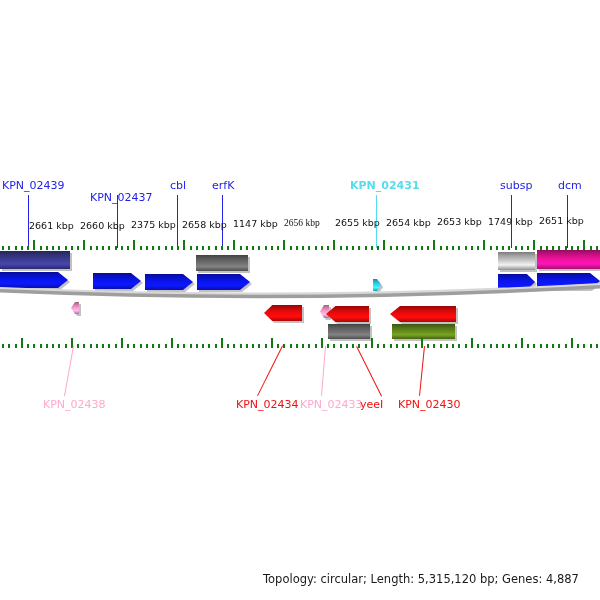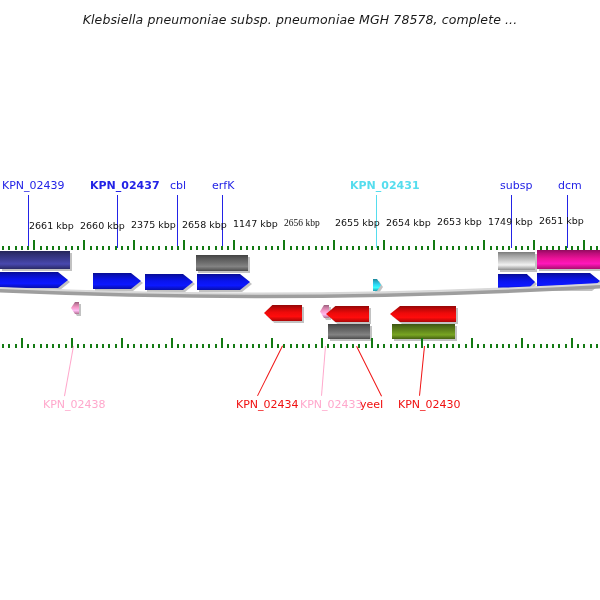--- a/index.html
+++ b/index.html
@@ -95,28 +95,27 @@
     left: 2px; top: 2px;
     width: 100%; height: 100%;
     background: rgba(120,120,120,0.45);
   }
 </style>
 </head>
 <body>
 
 <div id="stage">
 
-  <div class="title">Klebsiella pneumoniae subsp. pneumoniae MGH 78578, complete ...</div>
 
   <div id="map">
 
     <div id="top-label-layer">
         <div class="glabel" style="left: 2px; top: 10px; color: rgb(35, 35, 230);">KPN_02439</div>
         <div class="leader" style="left: 29px; top: 25px; width: 53px; height: 1px; background: rgb(35, 35, 230); transform: rotate(90deg);"></div>
-        <div class="glabel" style="left: 90px; top: 10px; color: rgb(35, 35, 230); font-weight: bold;">KPN_02437</div>
+        <div class="glabel" style="left: 90px; top: 22px; color: rgb(35, 35, 230);">KPN_02437</div>
         <div class="leader" style="left: 118px; top: 25px; width: 53px; height: 1px; background: rgb(35, 35, 230); transform: rotate(90deg);"></div>
         <div class="glabel" style="left: 170px; top: 10px; color: rgb(35, 35, 230);">cbl</div>
         <div class="leader" style="left: 178px; top: 25px; width: 53px; height: 1px; background: rgb(35, 35, 230); transform: rotate(90deg);"></div>
         <div class="glabel" style="left: 212px; top: 10px; color: rgb(35, 35, 230);">erfK</div>
         <div class="leader" style="left: 223px; top: 25px; width: 53px; height: 1px; background: rgb(35, 35, 230); transform: rotate(90deg);"></div>
         <div class="glabel" style="left: 350px; top: 10px; color: rgb(85, 221, 238); font-weight: bold;">KPN_02431</div>
         <div class="leader" style="left: 377px; top: 25px; width: 53px; height: 1px; background: rgb(85, 221, 238); transform: rotate(90deg);"></div>
         <div class="glabel" style="left: 500px; top: 10px; color: rgb(35, 35, 230);">subsp</div>
         <div class="leader" style="left: 512px; top: 25px; width: 53px; height: 1px; background: rgb(35, 35, 230); transform: rotate(90deg);"></div>
         <div class="glabel" style="left: 558px; top: 10px; color: rgb(35, 35, 230);">dcm</div>
@@ -423,14 +422,15 @@
         <div class="glabel" style="left: 300px; top: 229px; color: rgb(255, 168, 204);">KPN_02433</div>
         <div class="leader" style="left: 326px; top: 176px; width: 50.1597px; height: 1px; background: rgb(255, 168, 204); transform: rotate(94.5739deg);"></div>
         <div class="glabel" style="left: 360px; top: 229px; color: rgb(240, 16, 16);">yeeI</div>
         <div class="leader" style="left: 357px; top: 176px; width: 55.9017px; height: 1px; background: rgb(240, 16, 16); transform: rotate(63.4349deg);"></div>
         <div class="glabel" style="left: 398px; top: 229px; color: rgb(240, 16, 16);">KPN_02430</div>
         <div class="leader" style="left: 425px; top: 176px; width: 50.2494px; height: 1px; background: rgb(240, 16, 16); transform: rotate(95.7106deg);"></div>
       </div>
 
   </div>
 
+  <div class="footer-right">Topology: circular; Length: 5,315,120 bp; Genes: 4,887</div>
 
 </div>
 
 </body></html>

